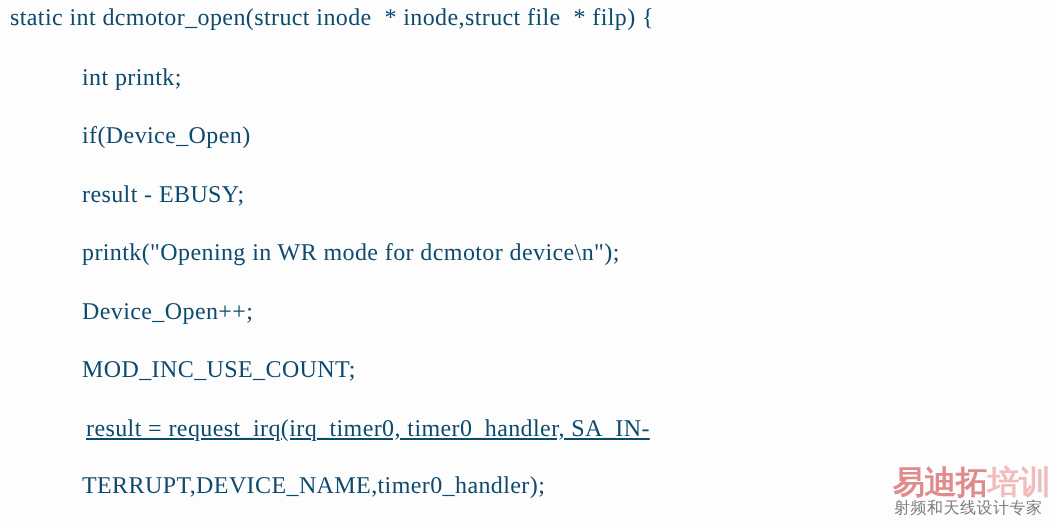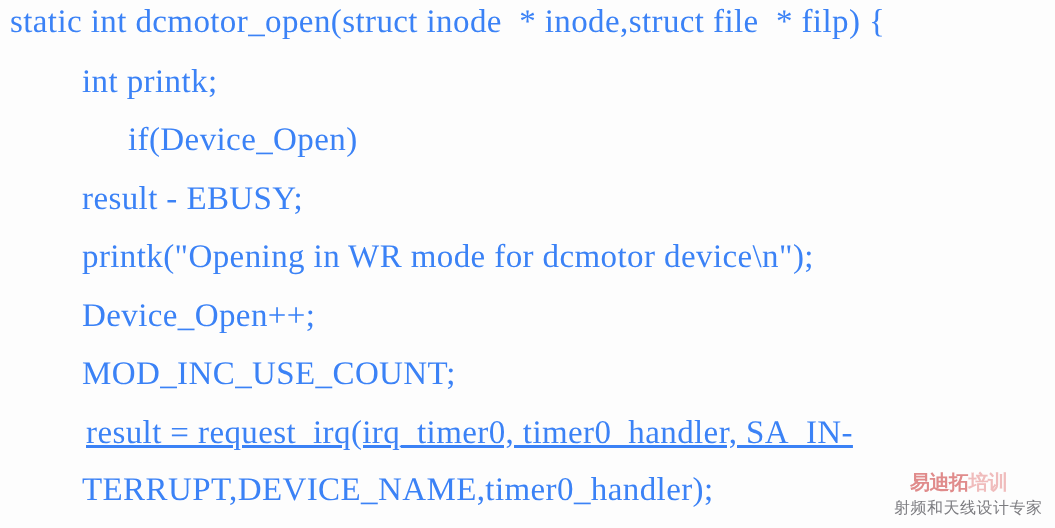--- a/index.html
+++ b/index.html
@@ -22,30 +22,30 @@
   }
   .code-block {
     position: absolute;
     left: 0;
     top: 0;
     width: 1055px;
   }
   .code-line {
     position: absolute;
     white-space: pre;
-    color: #3b82f6;
+    color: #0c4a6e;
     font-family: "Liberation Serif", "DejaVu Serif", serif;
-    font-size: 33px;
+    font-size: 24px;
     letter-spacing: 0.4px;
     line-height: 1;
     text-rendering: geometricPrecision;
   }
   .ln-0 { left: 10px;  top: 6px;   }
   .ln-1 { left: 82px;  top: 66px;  }
-  .ln-2 { left: 82px;  top: 124px; margin-left: 46px; }
+  .ln-2 { left: 82px;  top: 124px; }
   .ln-3 { left: 82px;  top: 183px; }
   .ln-4 { left: 82px;  top: 241px; }
   .ln-5 { left: 82px;  top: 300px; text-align: right; }
   .ln-6 { left: 82px;  top: 358px; }
   .ln-7 { left: 86px;  top: 417px; text-decoration: underline; }
   .ln-8 { left: 82px;  top: 474px; text-align: center; }
 
   
   .code-line {
     -webkit-font-smoothing: antialiased;
@@ -55,27 +55,27 @@
   #watermark {
     position: absolute;
     left: 893px;
     top: 466px;
     width: 158px;
     height: 58px;
     user-select: none;
   }
   #wm-main {
     position: absolute;
-    left: 17px;
+    left: 0;
     top: 0;
     height: 30px;
     display: flex;
     align-items: flex-end;
     font-family: "DejaVu Sans", "Liberation Sans", sans-serif;
-    font-size: 20px;
+    font-size: 32px;
     font-weight: bold;
     line-height: 28px;
     letter-spacing: -0.5px;
   }
   #wm-main .wm-a {
     color: #e08b8b;
   }
   #wm-main .wm-b {
     color: #f0bcbc;
     text-align: center;

